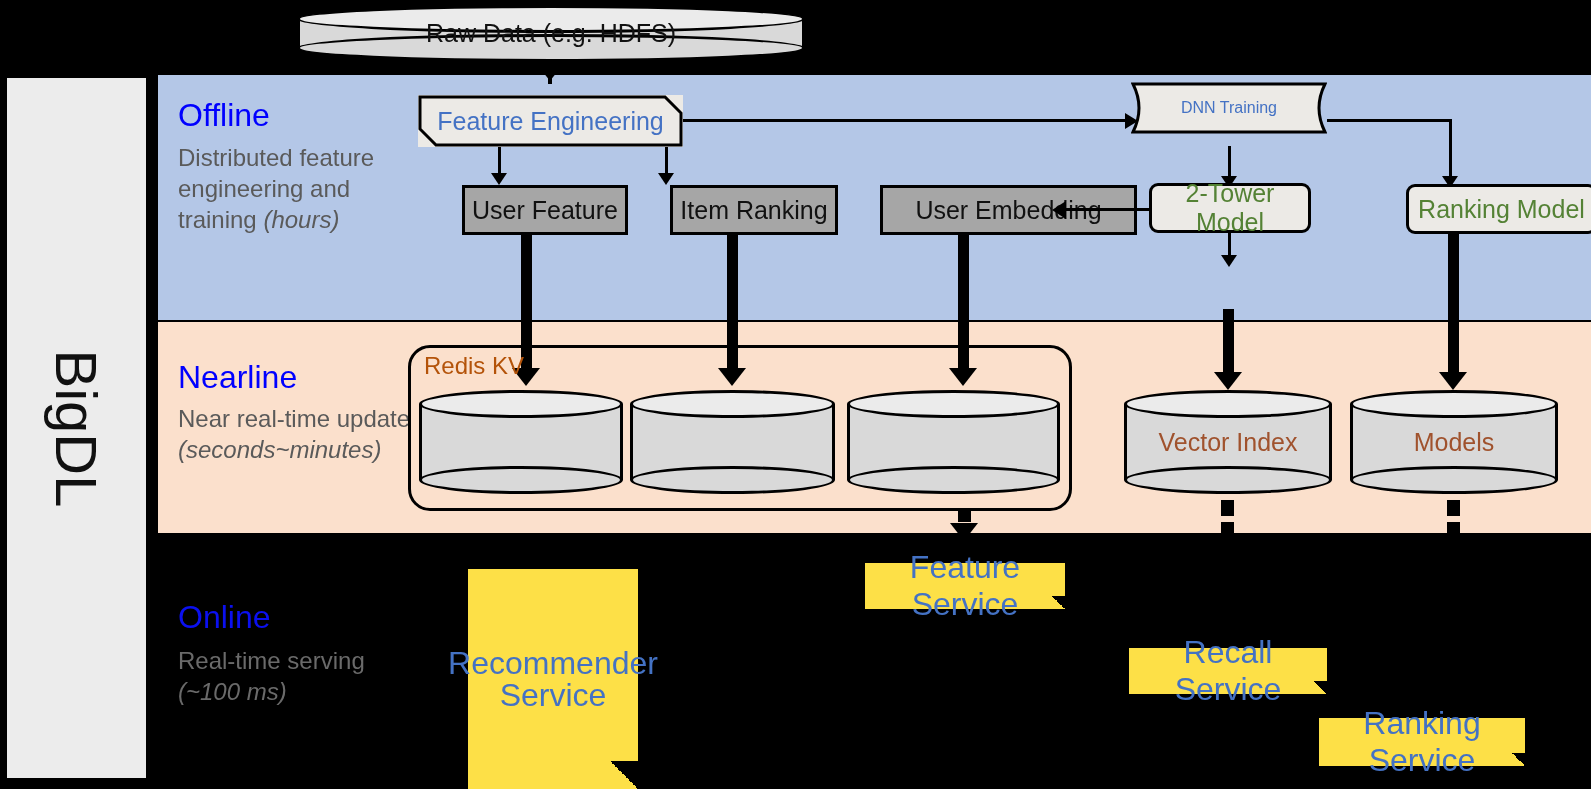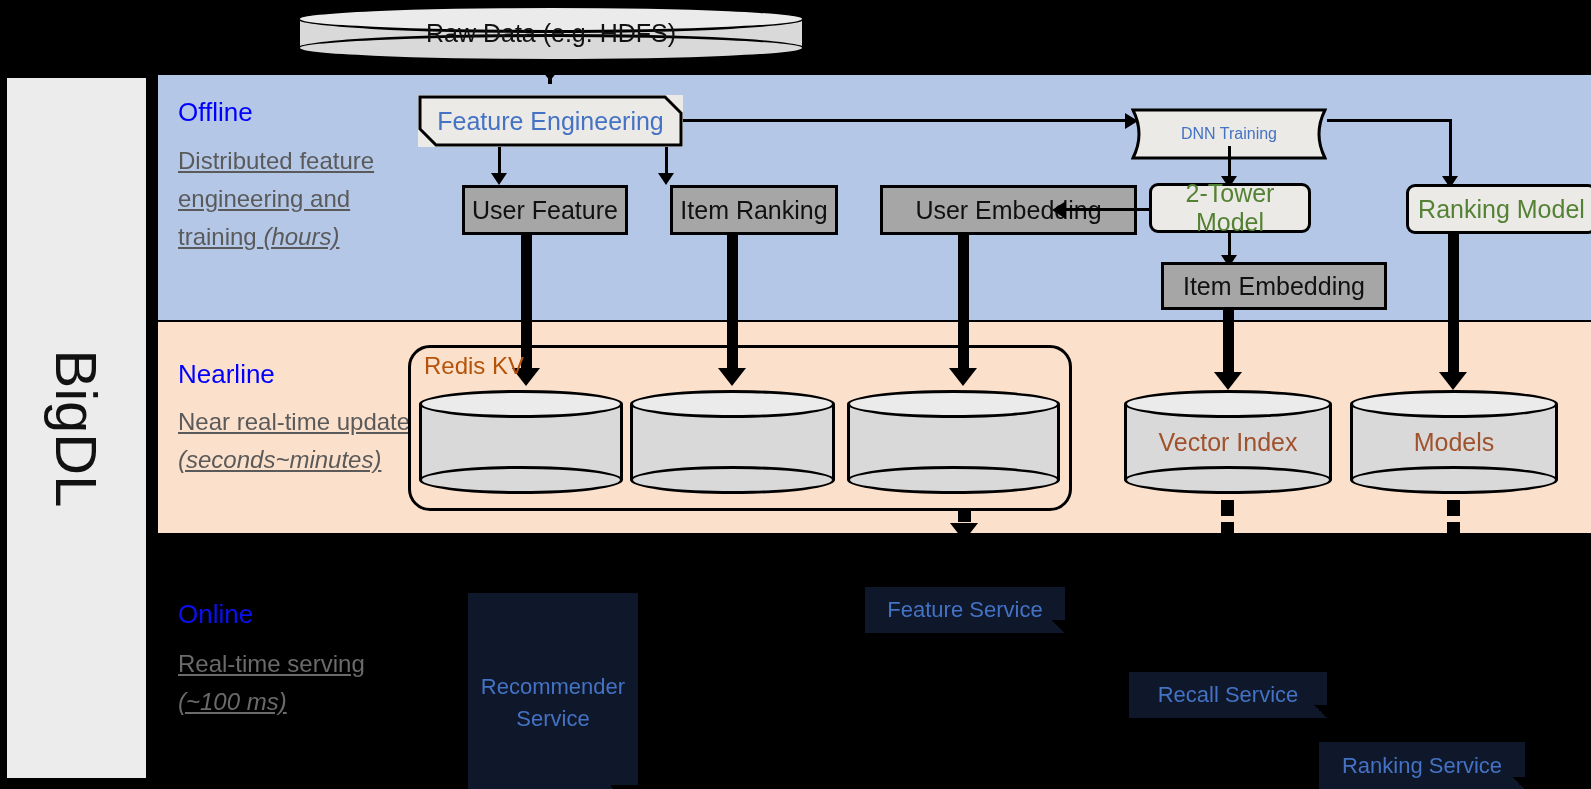--- a/index.html
+++ b/index.html
@@ -15,22 +15,22 @@
   #band-online{left:158px;top:535px;width:1433px;height:254px;background:#000;}
 
   
   #rail{position:absolute;left:7px;top:78px;width:139px;height:700px;background:#ececec;}
   #rail-label{position:absolute;left:0;top:0;width:139px;height:700px;
       display:flex;align-items:center;justify-content:center;}
   #rail-label span{transform:rotate(90deg);white-space:nowrap;font-size:58px;
       color:#111;font-family:"Liberation Sans","DejaVu Sans",sans-serif;letter-spacing:0px;}
 
   
-  .cap-title{position:absolute;color:#0000ff;font-size:26px;font-weight:400;white-space:nowrap;}
-  .cap-desc{position:absolute;color:#5a5a5a;font-size:24px;line-height:38px;width:215px;text-decoration:underline;}
+  .cap-title{position:absolute;color:#0000ff;font-size:32px;font-weight:400;white-space:nowrap;}
+  .cap-desc{position:absolute;color:#5a5a5a;font-size:24px;line-height:31px;width:215px;}
   .cap-desc i{font-style:italic;}
 
   #cap-offline-title{left:178px;top:97px;}
   #cap-offline-desc{left:178px;top:142px;}
   #cap-nearline-title{left:178px;top:359px;}
   #cap-nearline-desc{left:178px;top:403px;width:235px;}
   #cap-online-title{left:178px;top:599px;color:#0b10ef;}
   #cap-online-desc{left:178px;top:645px;width:200px;color:#6a6a6a;}
 
   
@@ -45,21 +45,21 @@
   .procbox{background:#eceae6;border:3px solid #000;font-size:25px;}
   .blue-txt{color:#4472c4;}
   .green-txt{color:#548235;}
 
   .rounded{border-radius:9px;}
 
   
   #n-featureeng{background:#eceae6;border:none;font-size:25px;}
 
   
-  .docbox{background:#0f172a;color:#4472c4;font-size:22px;border:none;margin-top:24px;}
+  .docbox{background:#fde047;color:#4472c4;font-size:32px;border:none;}
   .doccorner{position:absolute;right:0;bottom:0;width:13px;height:13px;
              background:linear-gradient(225deg,#000 0 50%,transparent 50% 100%);}
 
   
   .cyl{position:absolute;}
   .cyl .body{position:absolute;left:0;right:0;top:14px;bottom:14px;
              background:#d9d9d9;border-left:3px solid #000;border-right:3px solid #000;}
   .cyl .top{position:absolute;left:0;right:0;top:0;height:28px;border-radius:50%;
             background:#ebebeb;border:3px solid #000;box-sizing:border-box;}
   .cyl .bot{position:absolute;left:0;right:0;bottom:0;height:28px;border-radius:50%;
@@ -126,21 +126,21 @@
 
   <div class="ln" style="left:683px;top:119px;width:443px;height:3px;"></div>
   <div class="ar-right" style="left:1125px;top:113px;"></div>
 
   <div class="ln" style="left:498px;top:147px;width:3px;height:28px;"></div>
   <div class="ar-down thin-h" style="left:491px;top:173px;"></div>
 
   <div class="ln" style="left:665px;top:147px;width:3px;height:28px;"></div>
   <div class="ar-down thin-h" style="left:658px;top:173px;"></div>
 
-  <div class="node" style="left:1131px;top:108px;width:196px;height:52px;">
+  <div class="node" style="left:1131px;top:82px;width:196px;height:52px;">
     <svg width="196" height="52" style="position:absolute;left:0;top:0;">
       <path d="M2,2 L194,2 Q182,26 194,50 L2,50 Q14,26 2,2 Z" fill="#eceae6" stroke="#000" stroke-width="3"></path>
     </svg>
     <span class="nlabel blue-txt" style="position:relative;">DNN Training</span>
   </div>
 
   <div class="ln" style="left:1228px;top:146px;width:3px;height:32px;"></div>
   <div class="ar-down thin-h" style="left:1221px;top:176px;"></div>
 
   <div class="ln" style="left:1327px;top:119px;width:125px;height:3px;"></div>
@@ -163,23 +163,20 @@
   <div class="node procbox rounded" style="left:1149px;top:183px;width:162px;height:50px;">
     <span class="nlabel green-txt">2-Tower Model</span>
   </div>
   <div class="node procbox rounded" style="left:1406px;top:184px;width:191px;height:50px;">
     <span class="nlabel green-txt">Ranking Model</span>
   </div>
 
   <div class="ln" style="left:1228px;top:233px;width:3px;height:26px;"></div>
   <div class="ar-down thin-h" style="left:1221px;top:255px;"></div>
 
-  <div class="node greybox" style="left:1117px;top:262px;width:226px;height:48px;">
-    <span class="nlabel">Item Embedding</span>
-  </div>
 
   <div class="ln" style="left:521px;top:234px;width:11px;height:143px;"></div>
   <div class="ar-down fat-h" style="left:512px;top:368px;"></div>
 
   <div class="ln" style="left:727px;top:234px;width:11px;height:143px;"></div>
   <div class="ar-down fat-h" style="left:718px;top:368px;"></div>
 
   <div class="ln" style="left:958px;top:234px;width:11px;height:143px;"></div>
   <div class="ar-down fat-h" style="left:949px;top:368px;"></div>
 

